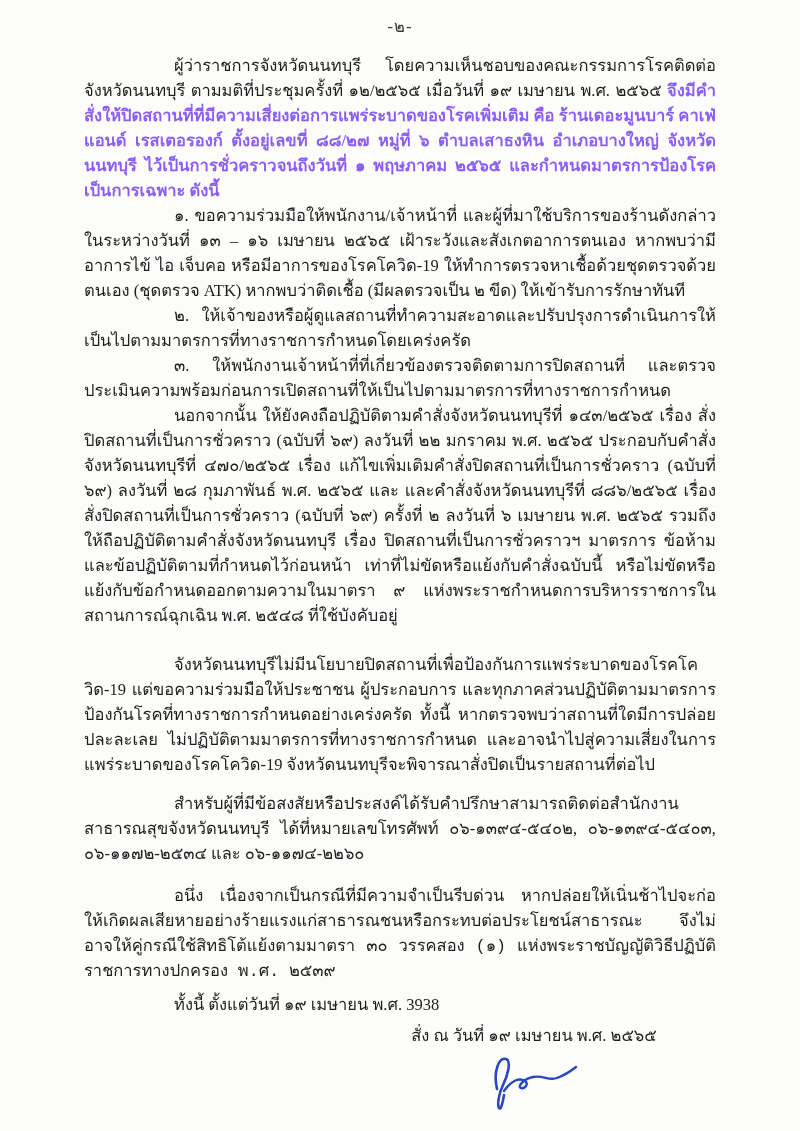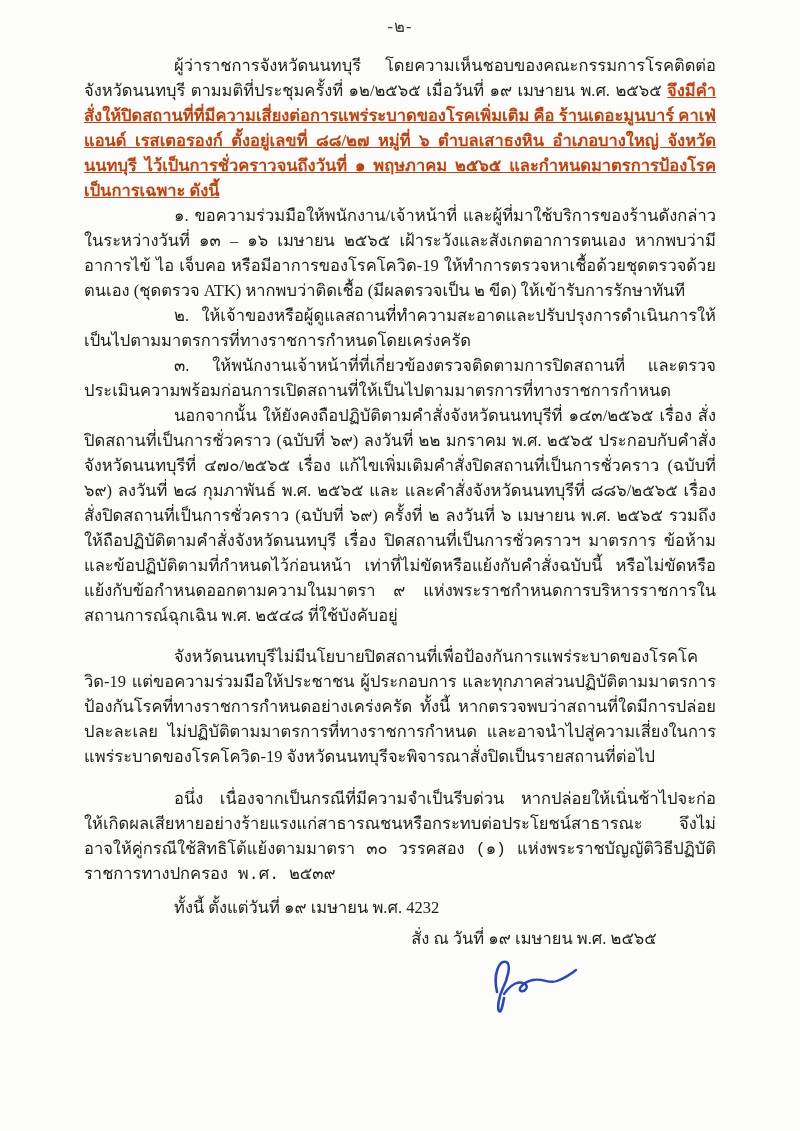--- a/index.html
+++ b/index.html
@@ -28,24 +28,23 @@
     letter-spacing: 1px;
   }
   .para {
     margin: 0;
     text-align: justify;
     text-indent: 90px;
     text-justify: inter-word;
   }
   .para.bold-run strong {
     font-weight: bold;
-    color: #c2410c;
-    text-decoration: underline;
+    color: #8b5cf6;
   }
-  .gap-sm { margin-top: 16px; }
+  .gap-sm { margin-top: 24px; }
   .gap-md { margin-top: 14px; }
   .gap-lg { margin-top: 18px; font-family: Liberation Mono, monospace; }
   .effective-line {
     margin: 8px 0 0 0;
     text-indent: 90px;
     text-align: left;
   }
   .sig-block {
     margin-top: 6px;
     margin-left: 120px;
@@ -76,24 +75,25 @@
 
   <p class="para">๒. ให้เจ้าของหรือผู้ดูแลสถานที่ทำความสะอาดและปรับปรุงการดำเนินการให้เป็นไปตามมาตรการที่ทางราชการกำหนดโดยเคร่งครัด</p>
 
   <p class="para">๓. ให้พนักงานเจ้าหน้าที่ที่เกี่ยวข้องตรวจติดตามการปิดสถานที่ และตรวจประเมินความพร้อมก่อนการเปิดสถานที่ให้เป็นไปตามมาตรการที่ทางราชการกำหนด</p>
 
   <p class="para">นอกจากนั้น ให้ยังคงถือปฏิบัติตามคำสั่งจังหวัดนนทบุรีที่ ๑๔๓/๒๕๖๕ เรื่อง สั่งปิดสถานที่เป็นการชั่วคราว (ฉบับที่ ๖๙) ลงวันที่ ๒๒ มกราคม  พ.ศ. ๒๕๖๕ ประกอบกับคำสั่งจังหวัดนนทบุรีที่ ๔๗๐/๒๕๖๕ เรื่อง แก้ไขเพิ่มเติมคำสั่งปิดสถานที่เป็นการชั่วคราว (ฉบับที่ ๖๙) ลงวันที่ ๒๘ กุมภาพันธ์  พ.ศ. ๒๕๖๕ และ และคำสั่งจังหวัดนนทบุรีที่ ๘๘๖/๒๕๖๕ เรื่อง  สั่งปิดสถานที่เป็นการชั่วคราว (ฉบับที่ ๖๙) ครั้งที่ ๒ ลงวันที่ ๖ เมษายน พ.ศ. ๒๕๖๕  รวมถึงให้ถือปฏิบัติตามคำสั่งจังหวัดนนทบุรี เรื่อง ปิดสถานที่เป็นการชั่วคราวฯ มาตรการ ข้อห้าม และข้อปฏิบัติตามที่กำหนดไว้ก่อนหน้า เท่าที่ไม่ขัดหรือแย้งกับคำสั่งฉบับนี้ หรือไม่ขัดหรือแย้งกับข้อกำหนดออกตามความในมาตรา ๙ แห่งพระราชกำหนดการบริหารราชการในสถานการณ์ฉุกเฉิน พ.ศ. ๒๕๔๘ ที่ใช้บังคับอยู่</p>
 
   <p class="para gap-sm">จังหวัดนนทบุรีไม่มีนโยบายปิดสถานที่เพื่อป้องกันการแพร่ระบาดของโรคโควิด-19 แต่ขอความร่วมมือให้ประชาชน ผู้ประกอบการ และทุกภาคส่วนปฏิบัติตามมาตรการป้องกันโรคที่ทางราชการกำหนดอย่างเคร่งครัด ทั้งนี้ หากตรวจพบว่าสถานที่ใดมีการปล่อยปละละเลย ไม่ปฏิบัติตามมาตรการที่ทางราชการกำหนด และอาจนำไปสู่ความเสี่ยงในการแพร่ระบาดของโรคโควิด-19 จังหวัดนนทบุรีจะพิจารณาสั่งปิดเป็นรายสถานที่ต่อไป</p>
 
 
+  <p class="para gap-md">สำหรับผู้ที่มีข้อสงสัยหรือประสงค์ได้รับคำปรึกษาสามารถติดต่อสำนักงานสาธารณสุขจังหวัดนนทบุรี ได้ที่หมายเลขโทรศัพท์ ๐๖-๑๓๙๔-๕๔๐๒, ๐๖-๑๓๙๔-๕๔๐๓, ๐๖-๑๑๗๒-๒๕๓๔ และ ๐๖-๑๑๗๔-๒๒๖๐</p>
 
   <p class="para gap-lg">อนึ่ง เนื่องจากเป็นกรณีที่มีความจำเป็นรีบด่วน หากปล่อยให้เนิ่นช้าไปจะก่อให้เกิดผลเสียหายอย่างร้ายแรงแก่สาธารณชนหรือกระทบต่อประโยชน์สาธารณะ จึงไม่อาจให้คู่กรณีใช้สิทธิโต้แย้งตามมาตรา ๓๐ วรรคสอง (๑) แห่งพระราชบัญญัติวิธีปฏิบัติราชการทางปกครอง พ.ศ. ๒๕๓๙</p>
 
-  <p class="effective-line">ทั้งนี้ ตั้งแต่วันที่ ๑๙ เมษายน พ.ศ. 4232</p>
+  <p class="effective-line">ทั้งนี้ ตั้งแต่วันที่ ๑๙ เมษายน พ.ศ. 3938</p>
 
   <div class="sig-block">
     <div class="order-line">สั่ง ณ วันที่  ๑๙ เมษายน  พ.ศ. ๒๕๖๕</div>
 
     <div class="signature-wrap">
       <svg width="110" height="62" viewBox="0 0 110 62" aria-hidden="true">
         <path d="M18 38 C14 20, 20 6, 27 8 C33 10, 28 26, 24 34 C20 42, 18 54, 20 57 C22 60, 24 50, 25 44" fill="none" stroke="#2847c2" stroke-width="2.6" stroke-linecap="round"></path>
         <path d="M25 40 C32 30, 40 26, 46 30 C50 33, 46 38, 42 37 C38 36, 44 28, 54 26 C64 24, 70 30, 78 27 C86 24, 92 20, 97 16" fill="none" stroke="#2847c2" stroke-width="2.4" stroke-linecap="round"></path>
       </svg>
     </div>

